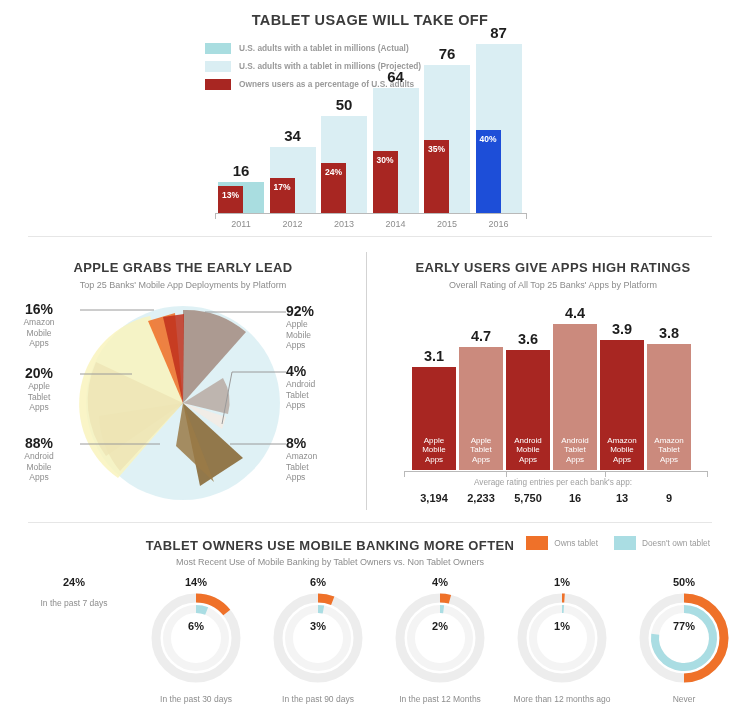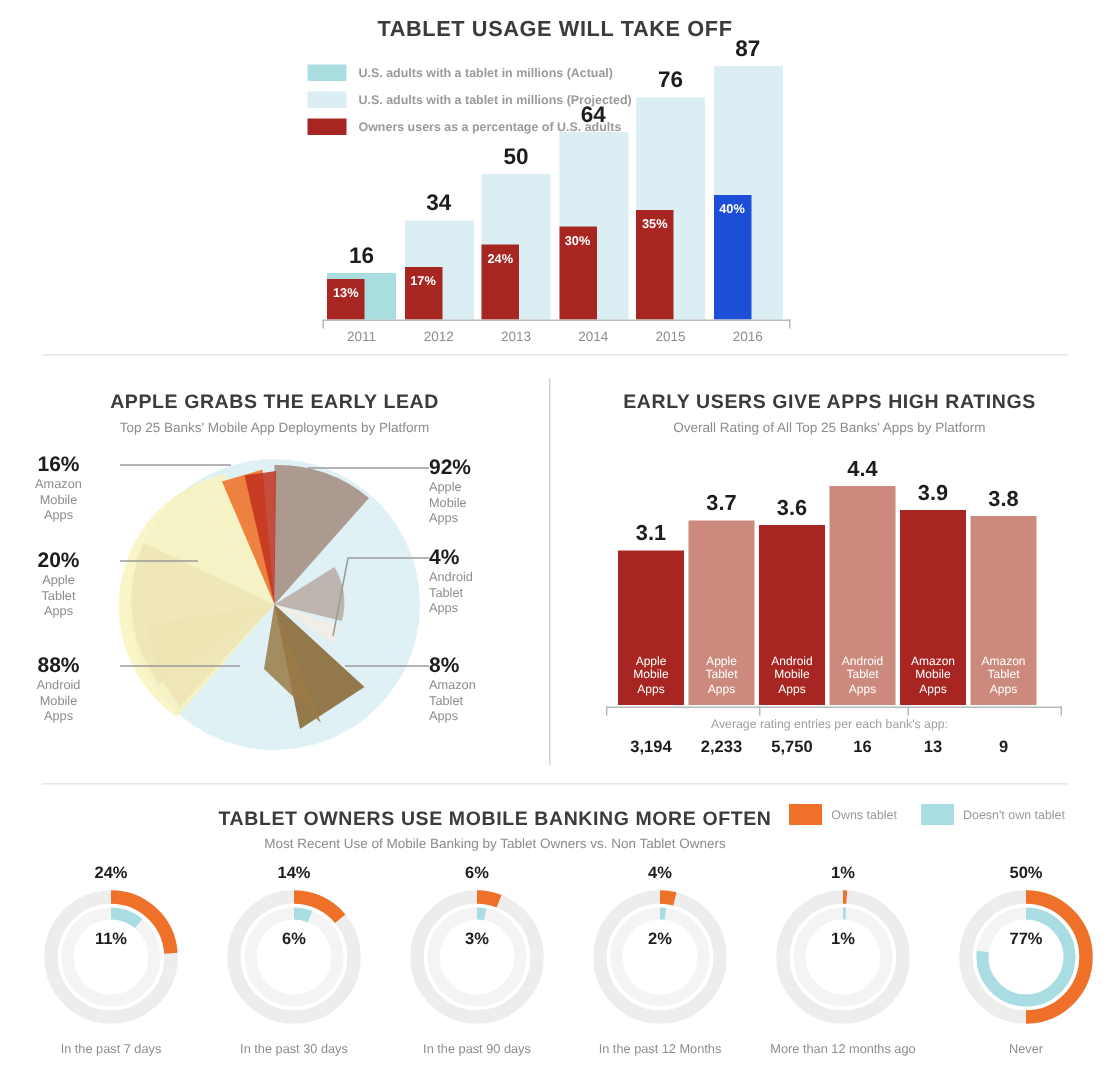--- a/index.html
+++ b/index.html
@@ -242,21 +242,21 @@
       <div class="rcol" style="left: 6px; height: 168px;">
         <div class="rbar" style="height: 103.118px; background: rgb(168, 38, 34);">
           <div class="rname">Apple<br>Mobile<br>Apps</div>
         </div>
         <div class="rnum" style="bottom: 106.118px;">3.1</div>
       </div>
       <div class="rcol" style="left: 53px; height: 168px;">
         <div class="rbar" style="height: 123.077px; background: rgb(203, 138, 125);">
           <div class="rname">Apple<br>Tablet<br>Apps</div>
         </div>
-        <div class="rnum" style="bottom: 126.077px;">3.7</div>
+        <div class="rnum" style="bottom: 126.077px;">4.7</div>
       </div>
       <div class="rcol" style="left: 100px; height: 168px;">
         <div class="rbar" style="height: 119.75px; background: rgb(168, 38, 34);">
           <div class="rname">Android<br>Mobile<br>Apps</div>
         </div>
         <div class="rnum" style="bottom: 122.75px;">3.6</div>
       </div>
       <div class="rcol" style="left: 147px; height: 168px;">
         <div class="rbar" style="height: 146.362px; background: rgb(203, 138, 125);">
           <div class="rname">Android<br>Tablet<br>Apps</div>
@@ -300,26 +300,20 @@
   <div class="legend4">
     <span class="sw" style="background:#ef7129"></span>
     <span class="ltx">Owns tablet</span>
     <span class="sw" style="background:#aadde3"></span>
     <span class="ltx">Doesn't own tablet</span>
   </div>
 
   <div id="donuts">
       <div class="donut" style="left: 18px;">
         <div class="dtop">24%</div>
-        <div class="dsvgwrap"><svg width="112" height="96" viewBox="0 0 112 96">
-        <circle cx="56" cy="48" r="40" fill="none" stroke="#ededed" stroke-width="9"></circle>
-        <circle cx="56" cy="48" r="29" fill="none" stroke="#f4f4f4" stroke-width="8"></circle>
-        <path d="M 56 8 A 40 40 0 0 1 95.92106913713087 45.48837921882746" fill="none" stroke="#ef7129" stroke-width="9"></path>
-        <path d="M 56 19 A 29 29 0 0 1 74.485295702712 25.655115959502112" fill="none" stroke="#aadde3" stroke-width="8"></path>
-      </svg><div class="dinner">11%</div></div>
         <div class="dcap">In the past 7 days</div>
       </div>
       <div class="donut" style="left: 140px;">
         <div class="dtop">14%</div>
         <div class="dsvgwrap"><svg width="112" height="96" viewBox="0 0 112 96">
         <circle cx="56" cy="48" r="40" fill="none" stroke="#ededed" stroke-width="9"></circle>
         <circle cx="56" cy="48" r="29" fill="none" stroke="#f4f4f4" stroke-width="8"></circle>
         <path d="M 56 8 A 40 40 0 0 1 86.82052971103157 22.503040410052414" fill="none" stroke="#ef7129" stroke-width="9"></path>
         <path d="M 56 19 A 29 29 0 0 1 66.67561202785566 21.036481909240706" fill="none" stroke="#aadde3" stroke-width="8"></path>
       </svg><div class="dinner">6%</div></div>

